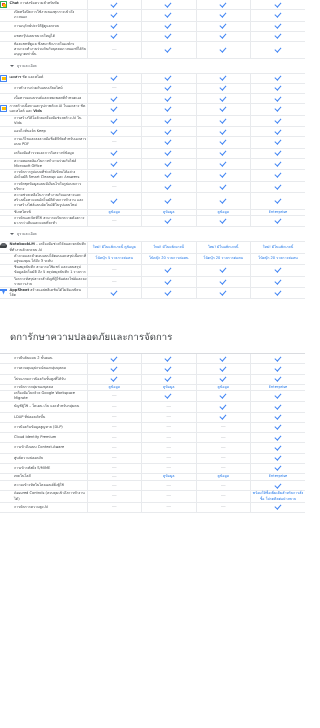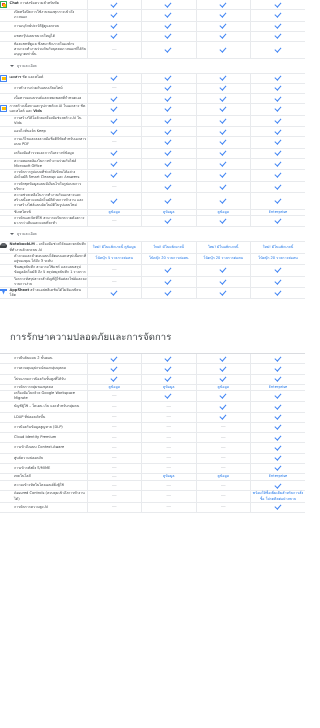--- a/index.html
+++ b/index.html
@@ -449,21 +449,21 @@
             </div>
           </td>
           <td class="val"><span class="chk"></span></td>
           <td class="val"><span class="chk"></span></td>
           <td class="val"><span class="chk"></span></td>
           <td class="val"><span class="chk"></span></td>
         </tr>
       </tbody>
     </table>
     <div class="spacer"></div>
-    <h2 class="section-head">การรักษาความปลอดภัยและการจัดการ</h2>
+    <h2 class="section-head">ดการักษาความปลอดภัยและการจัดการ</h2>
     <div class="section-rule"></div>
     <table class="cmp-table">
       <colgroup>
         <col class="c-feat">
         <col class="c-plan">
         <col class="c-plan">
         <col class="c-plan">
         <col class="c-plan">
       </colgroup>
       <tbody>

